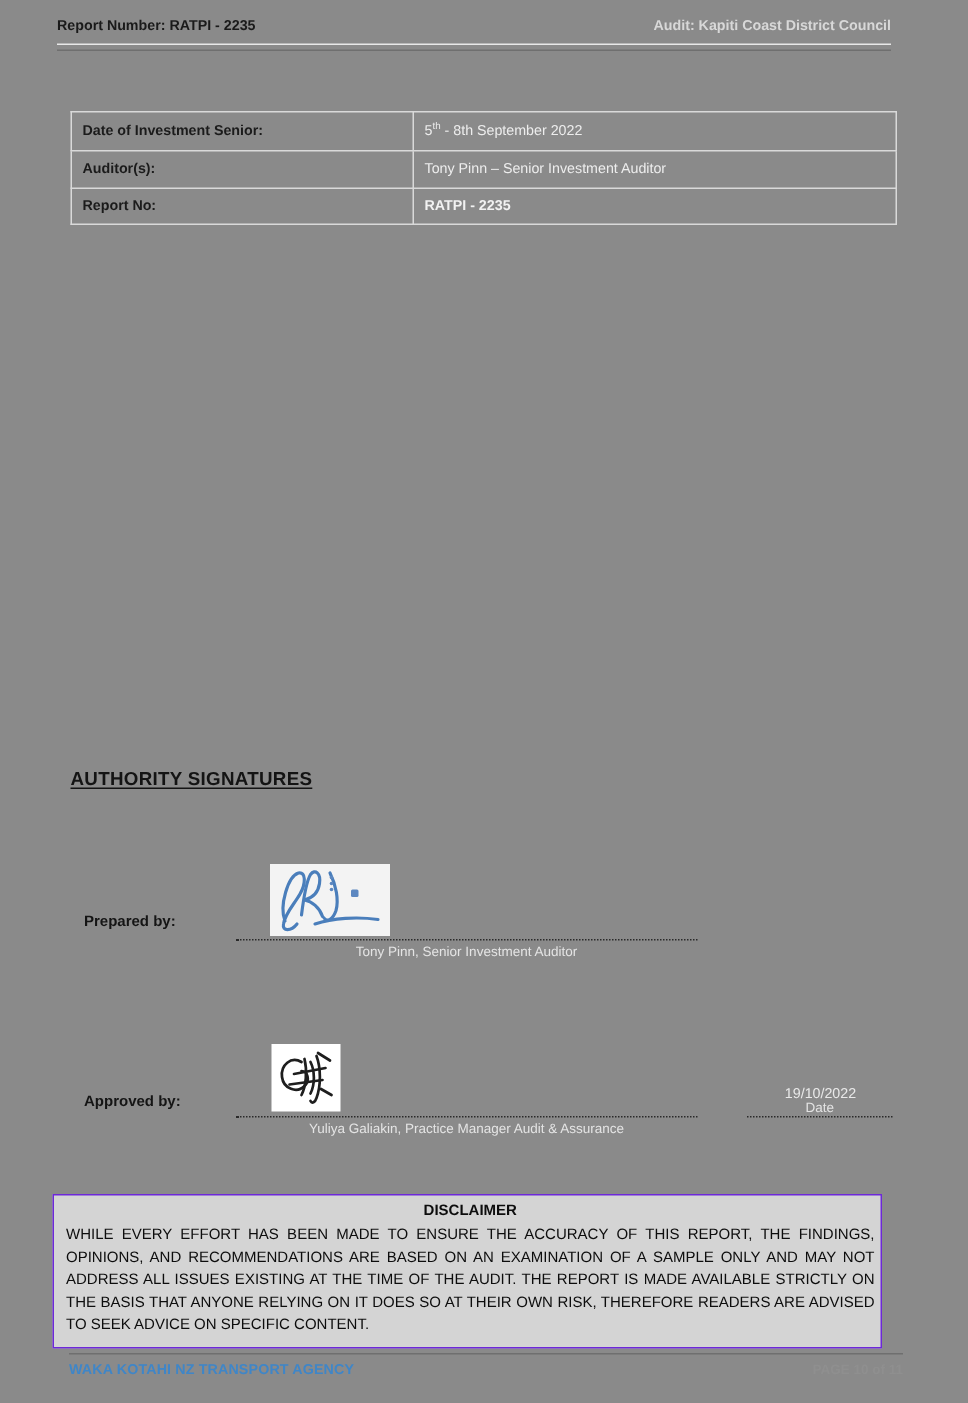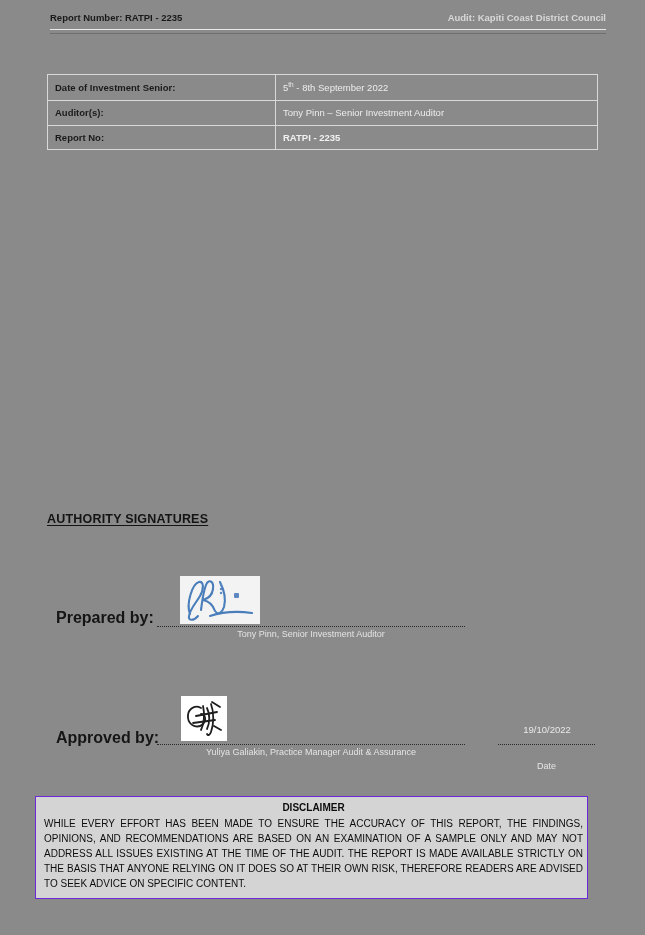--- a/index.html
+++ b/index.html
@@ -21,21 +21,21 @@
     position: absolute;
     left: 0; top: 0;
     width: 645px;
     height: 935px;
     background: #8a8a8a;
   }
 
   
   .page-header {
     position: absolute;
-    left: 50px;
+    left: 38px;
     top: 12px;
     width: 556px;
     height: 20px;
     text-decoration: underline;
   }
   .page-header .hdr-left {
     position: absolute;
     left: 0;
     top: 0;
     font-size: 9.5px;
@@ -124,21 +124,21 @@
     left: 47px;
     width: 551px;
   }
   .sig-block.prepared { top: 576px; }
   .sig-block.approved { top: 696px; }
 
   .sig-label {
     position: absolute;
     left: 9px;
     top: 33px;
-    font-size: 16px;
+    font-size: 10px;
     font-weight: bold;
     color: #151515;
     white-space: nowrap;
   }
 
   .sig-image {
     position: absolute;
     left: 133px;
     top: 0;
     width: 80px;
@@ -192,21 +192,21 @@
   .date-rule {
     position: absolute;
     left: 451px;
     top: 48px;
     width: 97px;
     border-top: 1.5px dotted #2a2a2a;
   }
   .date-label {
     position: absolute;
     left: 451px;
-    top: 65px;
+    top: 37px;
     width: 97px;
     text-align: center;
     font-size: 9px;
     color: #e4e4e4;
   }
 
   
   .disclaimer {
     position: absolute;
     left: 35px;
@@ -340,14 +340,19 @@
     <div class="date-value">19/10/2022</div>
     <div class="date-rule"></div>
     <div class="date-label">Date</div>
   </div>
 
   <div class="disclaimer">
     <div class="disclaimer-title">DISCLAIMER</div>
     <div class="disclaimer-body">WHILE EVERY EFFORT HAS BEEN MADE TO ENSURE THE ACCURACY OF THIS REPORT, THE FINDINGS, OPINIONS, AND RECOMMENDATIONS ARE BASED ON AN EXAMINATION OF A SAMPLE ONLY AND MAY NOT ADDRESS ALL ISSUES EXISTING AT THE TIME OF THE AUDIT.  THE REPORT IS MADE AVAILABLE STRICTLY ON THE BASIS THAT ANYONE RELYING ON IT DOES SO AT THEIR OWN RISK, THEREFORE READERS ARE ADVISED TO SEEK ADVICE ON SPECIFIC CONTENT.</div>
   </div>
 
+  <div class="page-footer">
+    <div class="ftr-rule"></div>
+    <div class="ftr-left">WAKA KOTAHI NZ TRANSPORT AGENCY</div>
+    <div class="ftr-right">PAGE 10 of 11</div>
+  </div>
 
 </div>
 
 </body></html>

